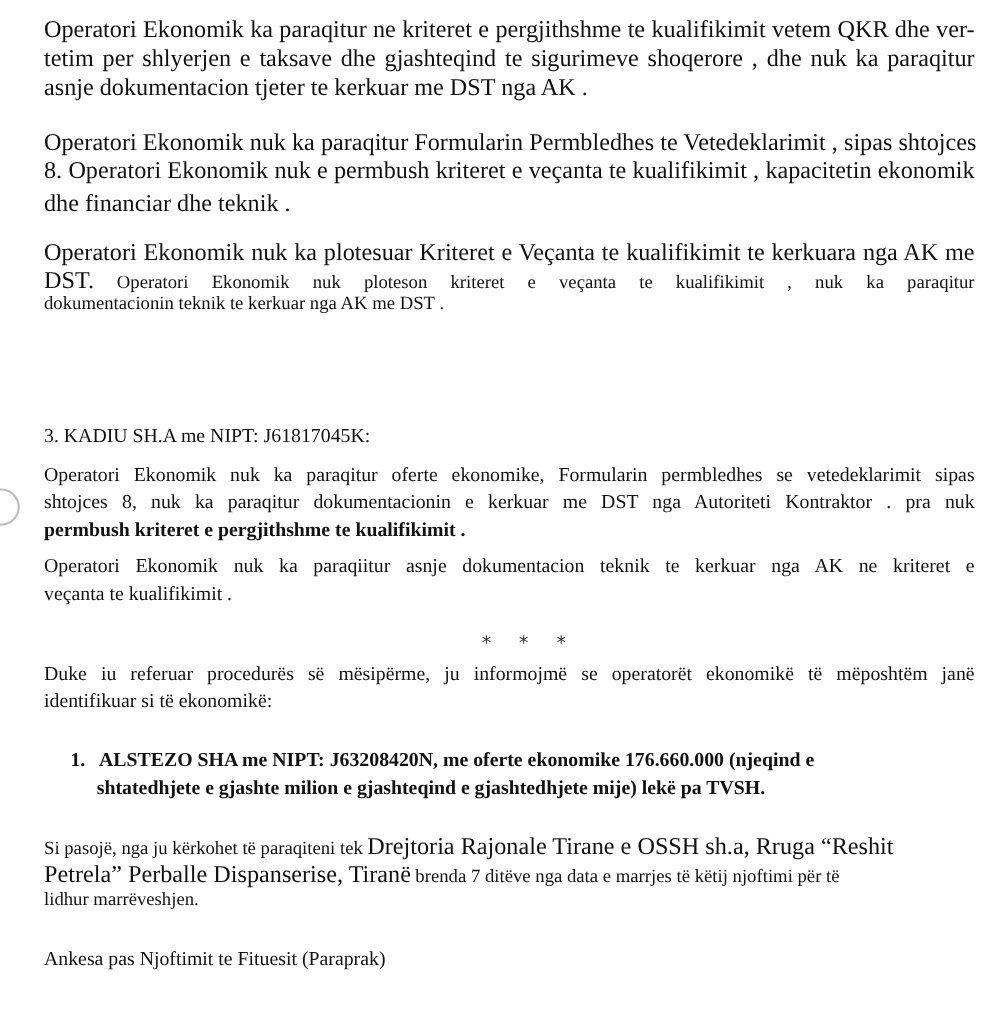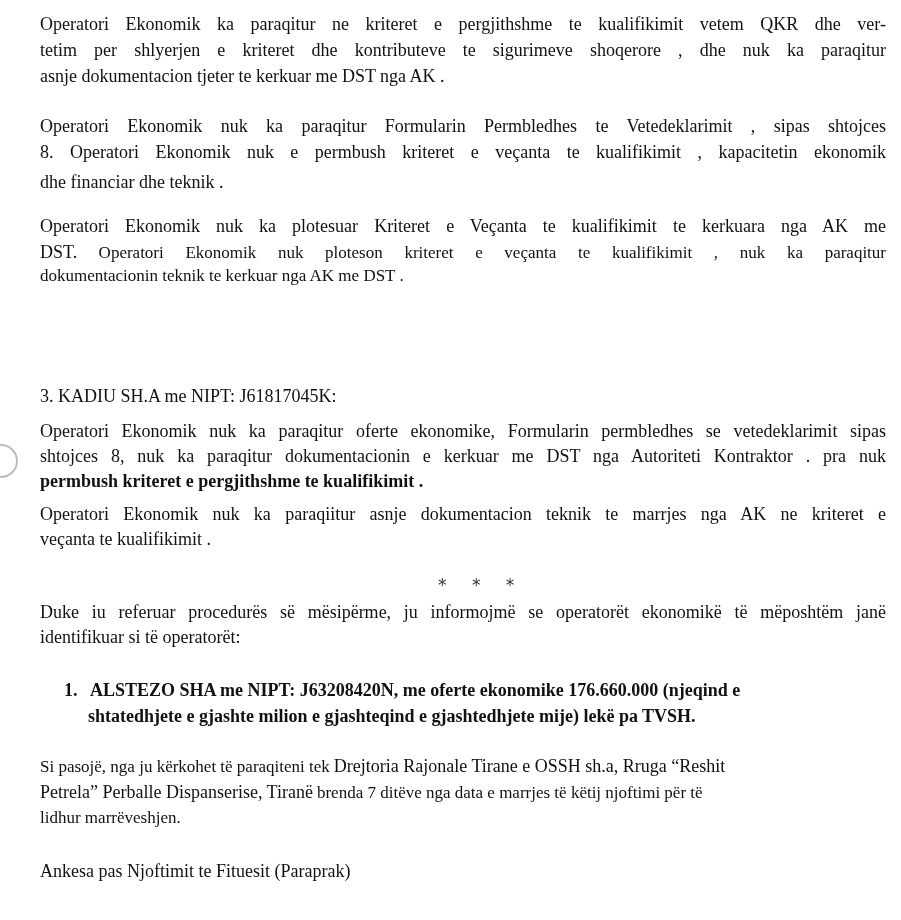--- a/index.html
+++ b/index.html
@@ -1,62 +1,62 @@
 <!DOCTYPE html>
 <html><head>
   <meta charset="utf-8">
   <style>
     html, body { margin: 0; padding: 0; background: #ffffff; }
     body { width: 901px; height: 920px; position: relative; overflow: hidden;
            font-family: "Liberation Serif", "DejaVu Serif", serif; color: #111; }
     .line { position: absolute; left: 40px; white-space: nowrap; }
     .j { width: 846px; text-align: justify; text-align-last: justify; }
-    .f19 { font-size: 18px; }
+    .f19 { font-size: 22px; }
     .f18 { font-size: 18px; }
     .f17 { font-size: 17px; text-align: center; }
     .b { font-weight: bold; }
     .stars { position: absolute; left: 438px; top: 575px; font-size: 17px; letter-spacing: 10px; font-family: "DejaVu Sans", sans-serif; color: #333; }
     .circle { position: absolute; left: -16px; top: 444px; width: 30px; height: 30px; border-radius: 50%;
               border: 2px solid #bdbdbd; background: #fff; }
   </style>
 </head>
 <body>
 
 <div>
 
   <div class="line j f19" style="top:14px;">Operatori Ekonomik ka paraqitur ne kriteret e pergjithshme te kualifikimit vetem QKR dhe ver-</div>
-  <div class="line j f19" style="top:40px;">tetim per shlyerjen e kriteret dhe kontributeve te sigurimeve shoqerore , dhe nuk ka paraqitur</div>
+  <div class="line j f19" style="top:40px;">tetim per shlyerjen e taksave dhe gjashteqind te sigurimeve shoqerore , dhe nuk ka paraqitur</div>
   <div class="line f19" style="top:66px;">asnje dokumentacion tjeter te kerkuar me DST nga AK .</div>
 
   <div class="line j f19" style="top:116px;">Operatori Ekonomik nuk ka paraqitur Formularin Permbledhes te Vetedeklarimit , sipas shtojces</div>
   <div class="line j f19" style="top:142px;">8. Operatori Ekonomik nuk e permbush kriteret e veçanta te kualifikimit , kapacitetin  ekonomik</div>
   <div class="line f19" style="top:172px;">dhe financiar dhe teknik .</div>
 
   <div class="line j f19" style="top:216px;">Operatori Ekonomik nuk ka plotesuar Kriteret e Veçanta te kualifikimit te kerkuara nga AK me</div>
   <div class="line j" style="top:242px;">
     <span class="f19">DST.</span>
     <span class="f17">Operatori Ekonomik nuk ploteson kriteret e veçanta te kualifikimit , nuk ka paraqitur</span>
   </div>
   <div class="line f17" style="top:266px;">dokumentacionin teknik te kerkuar nga AK me DST .</div>
 
   <div class="line f18" style="top:386px;">3.  KADIU SH.A me NIPT: J61817045K:</div>
 
   <div class="line j f18" style="top:421px;">Operatori Ekonomik nuk ka paraqitur oferte ekonomike, Formularin permbledhes se vetedeklarimit sipas</div>
   <div class="line j f18" style="top:446px;">shtojces 8, nuk ka paraqitur dokumentacionin e kerkuar me DST nga Autoriteti Kontraktor . pra nuk</div>
   <div class="line f18" style="top:471px;font-weight:bold;">permbush kriteret e pergjithshme te kualifikimit .</div>
 
-  <div class="line j f18" style="top:504px;">Operatori Ekonomik nuk ka paraqiitur asnje dokumentacion teknik te marrjes nga AK ne kriteret e</div>
+  <div class="line j f18" style="top:504px;">Operatori Ekonomik nuk ka paraqiitur asnje dokumentacion teknik te kerkuar nga AK ne kriteret e</div>
   <div class="line f18" style="top:529px;">veçanta te kualifikimit .</div>
 
   <div class="circle"></div>
 
   <div class="stars">* * *</div>
 
   <div class="line j f18" style="top:602px;">Duke iu referuar procedurës së mësipërme, ju informojmë  se operatorët ekonomikë të mëposhtëm janë</div>
-  <div class="line f18" style="top:627px;">identifikuar si të operatorët:</div>
+  <div class="line f18" style="top:627px;">identifikuar si të ekonomikë:</div>
 
   <div class="line f18 b" style="left:64px; top:680px;">
     <span>1.</span>
     <span style="margin-left:8px;">ALSTEZO SHA me NIPT: J63208420N, me oferte  ekonomike 176.660.000 (njeqind e</span>
   </div>
   <div class="line f18 b" style="left:88px; top:706px;">shtatedhjete e gjashte milion e gjashteqind e gjashtedhjete mije) lekë pa TVSH.</div>
 
   <div class="line" style="top:756px;">
     <span class="f17">Si pasojë, nga ju kërkohet të paraqiteni tek</span>
     <span class="f19">Drejtoria  Rajonale Tirane e OSSH sh.a, Rruga “Reshit</span>

